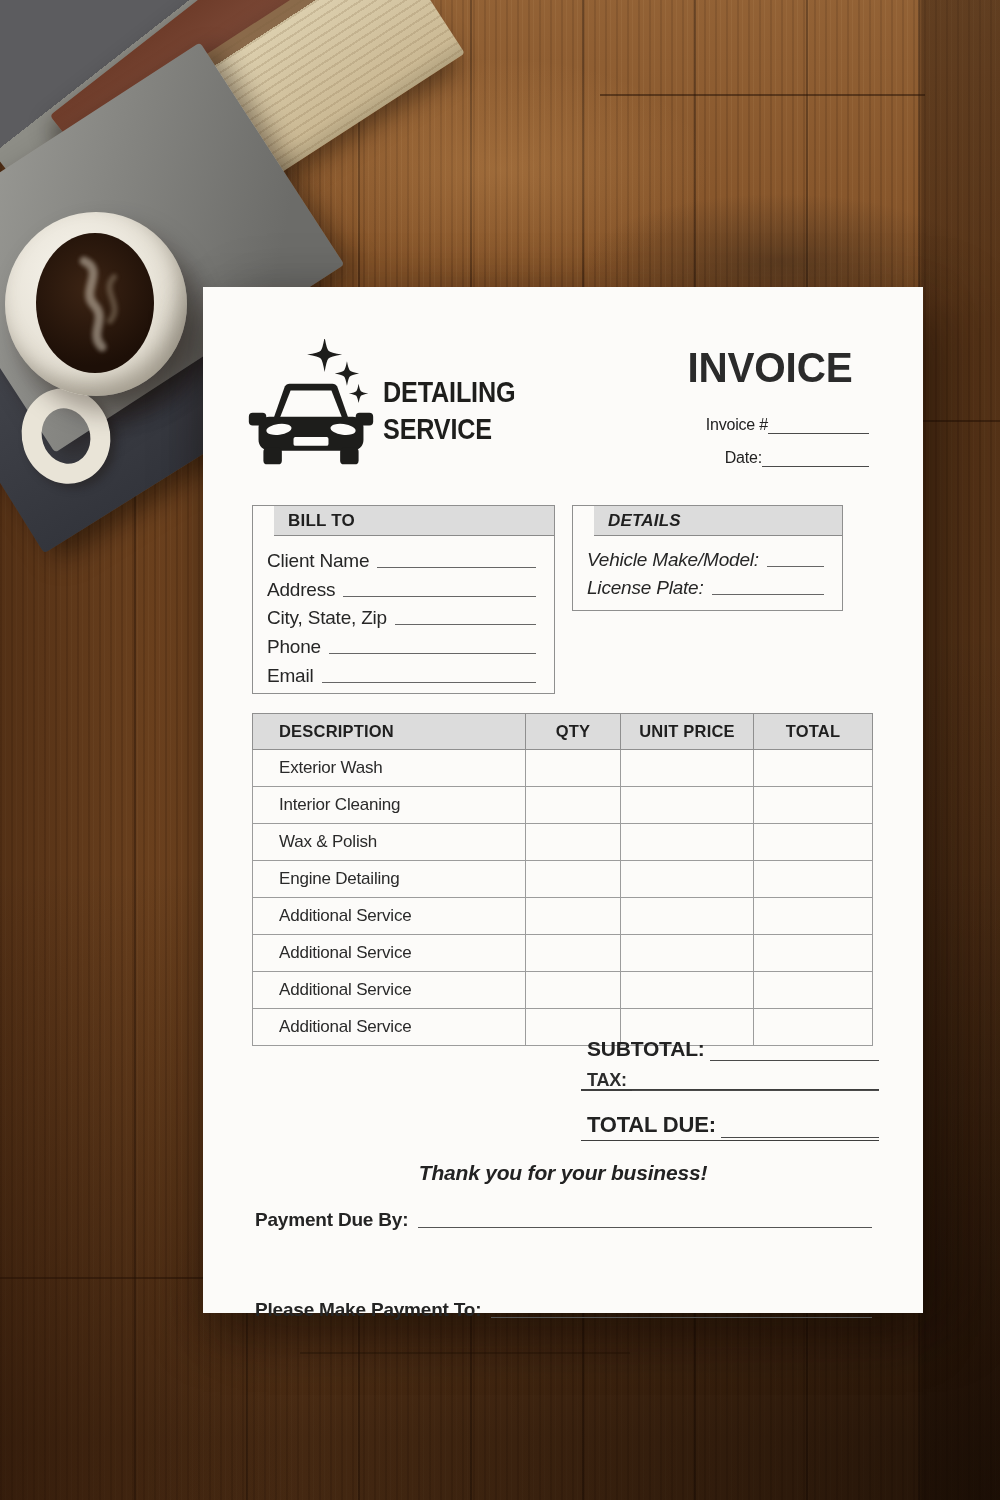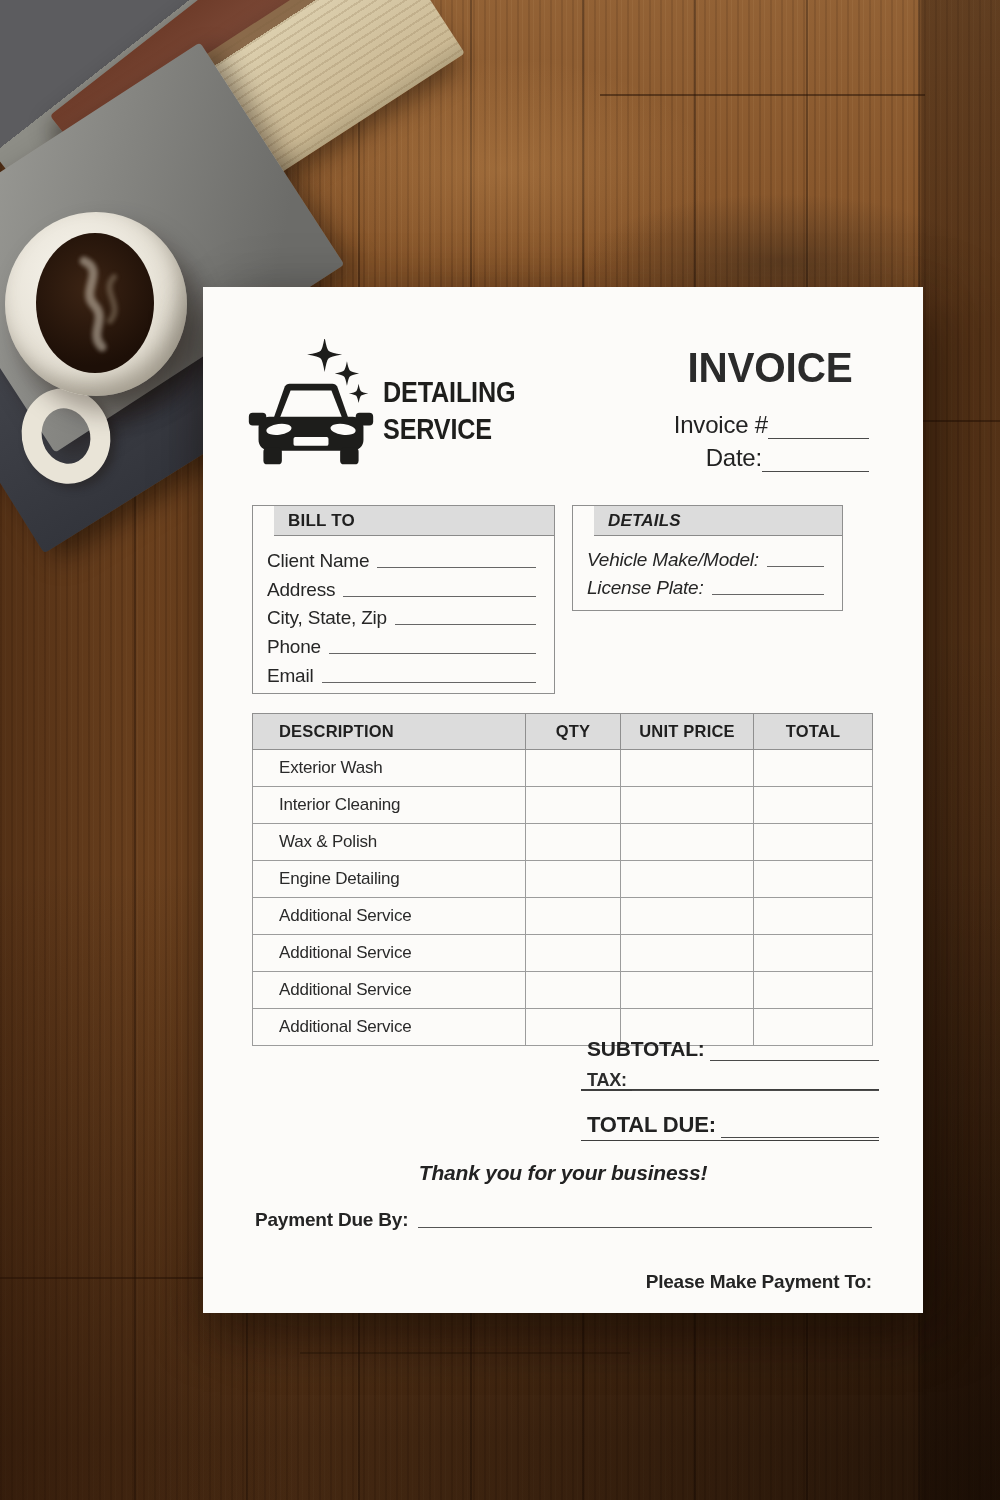--- a/index.html
+++ b/index.html
@@ -67,21 +67,21 @@
   }
   .abs{position:absolute;}
   .logo{left:40px;top:52px;width:136px;height:136px;}
   .brand{left:180px;top:86px;font-weight:700;font-size:30px;line-height:37px;color:#1e1e1c;
     transform:scaleX(.84);transform-origin:left top;white-space:nowrap;}
   .title{left:462px;top:56px;width:210px;text-align:center;font-weight:700;font-size:43px;
     color:#2b2b2b;transform:scaleX(.94);transform-origin:center top;}
   .meta-row{position:absolute;right:54px;display:flex;align-items:flex-end;}
   .meta-row.r1{top:124px;}
   .meta-row.r2{top:157px;}
-  .meta-label{font-size:24px;color:#222;}
+  .meta-label{font-size:16px;color:#222;}
   .meta-line{border-bottom:1.5px solid #4a4a4a;height:22px;}
   .meta-row.r1 .meta-line{width:101px;}
   .meta-row.r2 .meta-line{width:107px;}
 
   .box{position:absolute;border:1.5px solid #8f8f8f;background:#fcfbf9;box-sizing:border-box;}
   .bill-box{left:49px;top:218px;width:303px;height:189px;}
   .details-box{left:369px;top:218px;width:271px;height:106px;font-style:italic;}
   .box-header{height:30px;background:#dcdcdc;border-bottom:1.2px solid #8a8a8a;
     font-weight:700;font-size:17px;letter-spacing:.2px;color:#1f1f1f;
     display:flex;align-items:center;padding-left:14px;box-sizing:border-box;margin-left:21px;}
@@ -104,21 +104,21 @@
   .t-row{display:flex;align-items:flex-end;margin-bottom:9px;}
   .t-label-lg{font-size:21px;font-weight:700;color:#222;white-space:nowrap;}
   .t-label-sm{font-size:18px;font-weight:700;color:#2c2c2c;white-space:nowrap;}
   .t-line{flex:1;border-bottom:1.5px solid #4a4a4a;margin-left:5px;height:20px;}
   .t-sep{border-top:2px solid #3e3e3e;margin:-2px 0 9px -6px;}
   .t-sep2{border-top:1.8px solid #3e3e3e;margin:2px 0 0 -6px;}
 
   .thank-you{left:0;top:874px;width:720px;text-align:center;
     font-style:italic;font-weight:700;font-size:21px;color:#222;}
   .pay-row{position:absolute;left:52px;right:51px;display:flex;align-items:flex-end;}
-  .pay-row.p1{top:922px;} .pay-row.p2{top:984px;flex-direction:column;}
+  .pay-row.p1{top:922px;} .pay-row.p2{top:1012px;}
   .pay-label{font-size:19px;font-weight:700;color:#242424;white-space:nowrap;}
   .pay-line{flex:1;border-bottom:1.2px solid #555;margin:0 0 3px 10px;height:16px;}
 </style>
 </head>
 <body>
 
 <div class="wood"></div>
 <div class="seam seam-tr"></div>
 <div class="seam seam-r"></div>
 <div class="seam seam-bl"></div>

